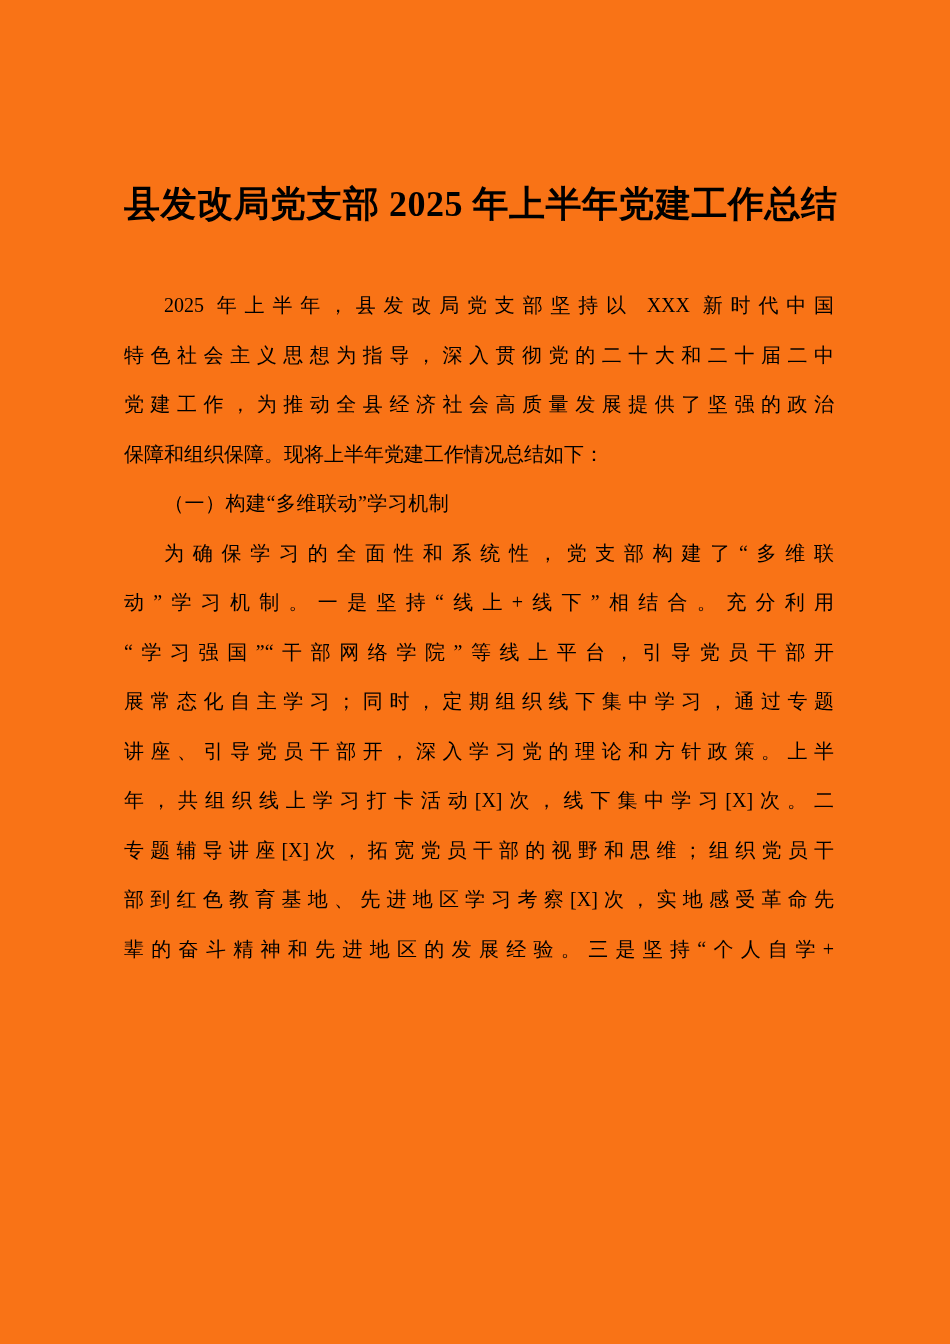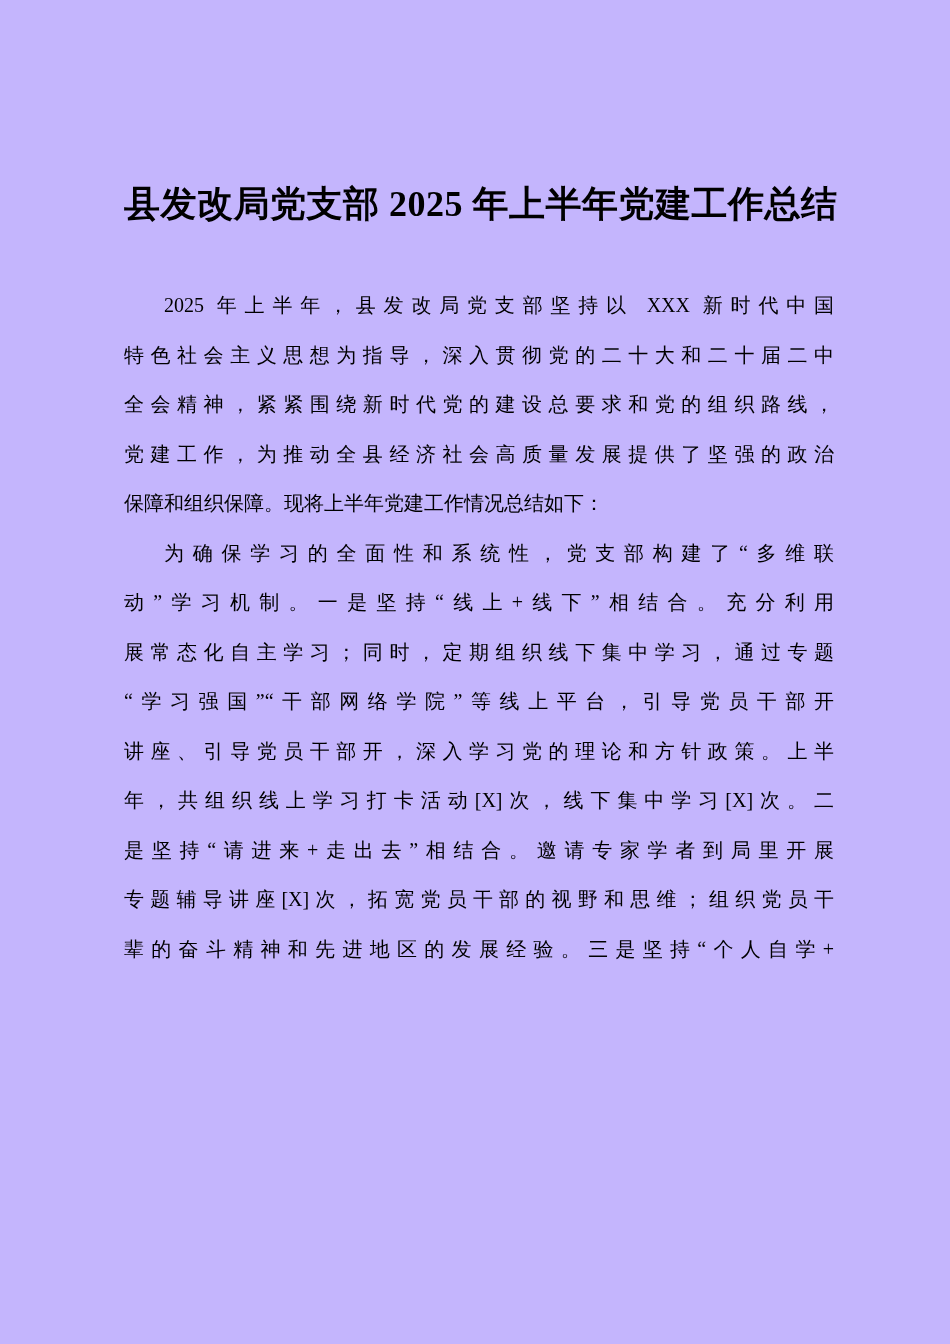--- a/index.html
+++ b/index.html
@@ -4,21 +4,21 @@
 <style>
   html, body {
     margin: 0;
     padding: 0;
     background: #ffffff;
   }
   .page {
     position: relative;
     width: 950px;
     height: 1344px;
-    background: #c4b5fd;
+    background: #f97316;
     color: #000000;
     box-sizing: border-box;
     padding: 182px 116px 0 124px;
     font-family: "Liberation Serif", "DejaVu Serif", serif;
     overflow: hidden;
   }
   .doc-title {
     margin: 0;
     font-size: 36px;
     line-height: 44px;
@@ -52,26 +52,26 @@
   }
 </style>
 </head>
 <body>
 
 <div class="page">
   <h1 class="doc-title">县发改局党支部 2025 年上半年党建工作总结</h1>
   <div class="doc-body">
       <div class="line body indent just">2025 年上半年，县发改局党支部坚持以 XXX 新时代中国</div>
       <div class="line body just">特色社会主义思想为指导，深入贯彻党的二十大和二十届二中</div>
-      <div class="line body just">全会精神，紧紧围绕新时代党的建设总要求和党的组织路线，</div>
       <div class="line body just">党建工作，为推动全县经济社会高质量发展提供了坚强的政治</div>
       <div class="line body">保障和组织保障。现将上半年党建工作情况总结如下：</div>
+      <div class="line heading2 indent">（一）构建“多维联动”学习机制</div>
       <div class="line body indent just">为确保学习的全面性和系统性，党支部构建了“多维联</div>
       <div class="line body just">动”学习机制。一是坚持“线上+线下”相结合。充分利用</div>
+      <div class="line body just">“学习强国”“干部网络学院”等线上平台，引导党员干部开</div>
       <div class="line body just">展常态化自主学习；同时，定期组织线下集中学习，通过专题</div>
-      <div class="line body just">“学习强国”“干部网络学院”等线上平台，引导党员干部开</div>
       <div class="line body just">讲座、引导党员干部开，深入学习党的理论和方针政策。上半</div>
       <div class="line body just">年，共组织线上学习打卡活动[X]次，线下集中学习[X]次。二</div>
-      <div class="line body just">是坚持“请进来+走出去”相结合。邀请专家学者到局里开展</div>
       <div class="line body just">专题辅导讲座[X]次，拓宽党员干部的视野和思维；组织党员干</div>
+      <div class="line body just">部到红色教育基地、先进地区学习考察[X]次，实地感受革命先</div>
       <div class="line body just">辈的奋斗精神和先进地区的发展经验。三是坚持“个人自学+</div>
     </div>
 </div>
 
 </body></html>

